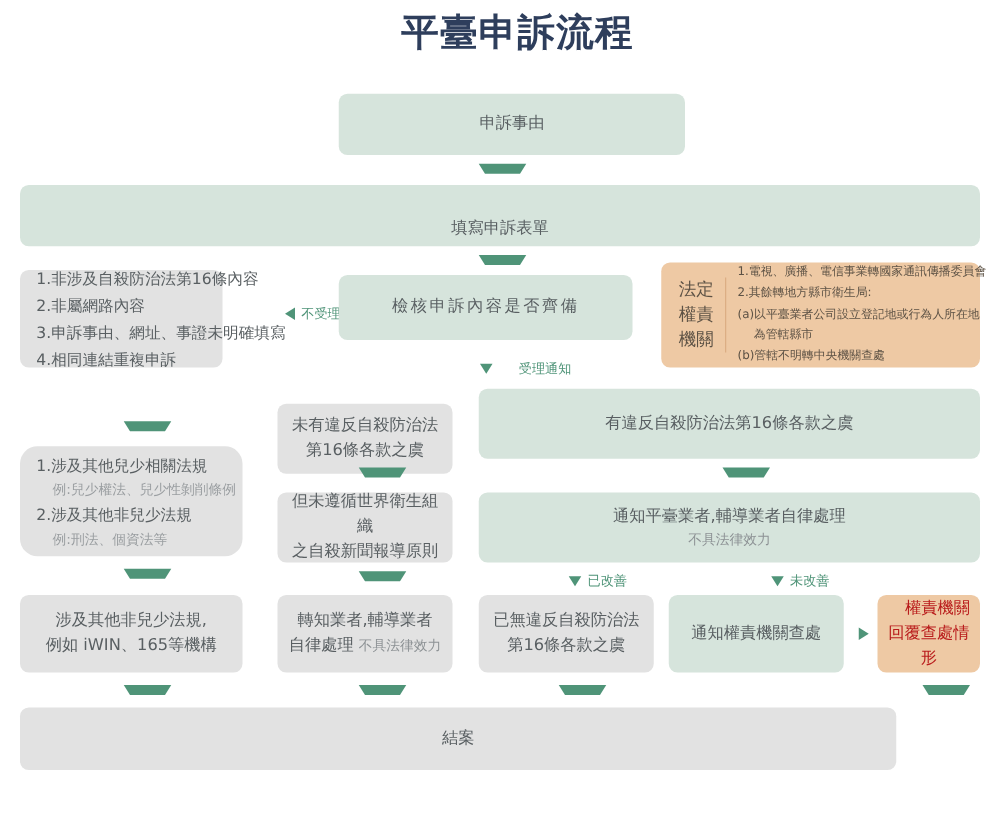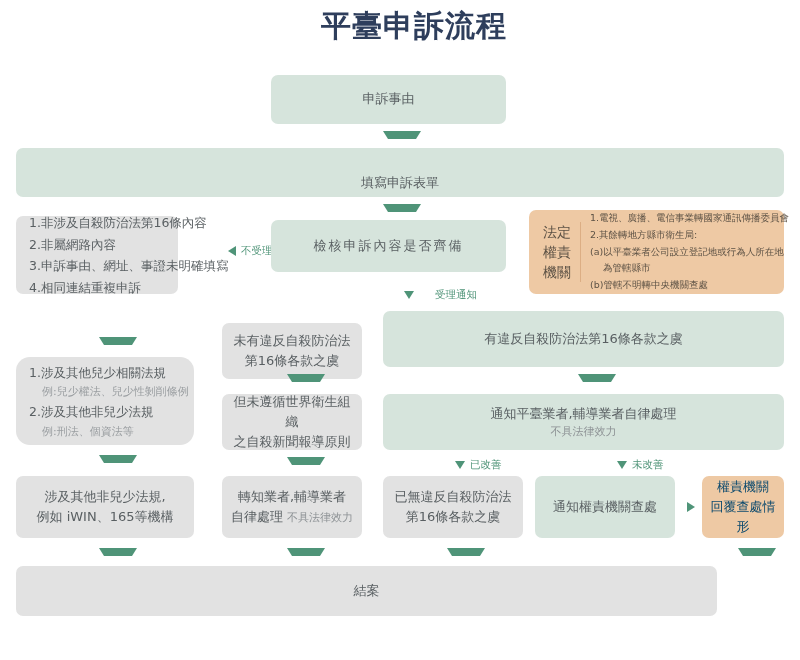--- a/index.html
+++ b/index.html
@@ -134,21 +134,21 @@
     white-space: nowrap;
   }
 </style>
 </head>
 <body>
 
 <div id="canvas">
 
   <div class="abs title">平臺申訴流程</div>
 
-  <div class="abs box green" style="left:271px; top:75px; width:235px; height:49px;">
+  <div class="abs box green" style="left:271px; top:75px; width:277px; height:49px;">
     <span>申訴事由</span>
   </div>
   <div class="abs arrow-down" style="left:383px; top:131px;"></div>
 
   <div class="abs box green" style="left:16px; top:148px; width:768px; height:49px;justify-content:flex-end;">
     <span>填寫申訴表單</span>
   </div>
   <div class="abs arrow-down" style="left:383px; top:204px;"></div>
 
   <div class="abs listbox" style="left:16px; top:216px; width:162px; height:78px;">
@@ -160,21 +160,21 @@
 
   <div class="abs arrow-label" style="left:200px; top:244px;">
     <span class="arrow-left"></span>
     <span>不受理通知</span>
   </div>
 
   <div class="abs box green" style="left:271px; top:220px; width:235px; height:52px;">
     <span style="letter-spacing:2px;">檢核申訴內容是否齊備</span>
   </div>
 
-  <div class="abs arrow-label" style="left:376px; top:288px;gap:21px;">
+  <div class="abs arrow-label" style="left:356px; top:288px;gap:21px;">
     <span class="arrow-down"></span>
     <span>受理通知</span>
   </div>
 
   <div class="abs authbox" style="left:529px; top:210px; width:255px; height:84px;">
     <div class="auth-label">
       <div>法定</div>
       <div>權責</div>
       <div>機關</div>
     </div>
@@ -250,21 +250,21 @@
     <span>已無違反自殺防治法</span>
     <span>第16條各款之虞</span>
   </div>
 
   <div class="abs box green" style="left:535px; top:476px; width:140px; height:62px;">
     <span>通知權責機關查處</span>
   </div>
 
   <div class="abs arrow-right" style="left:687px; top:502px;"></div>
 
-  <div class="abs box orange" style="left:702px; top:476px; width:82px; height:62px; color:#0c4a6e;">
+  <div class="abs box orange" style="left:702px; top:476px; width:82px; height:62px; color:#b91c1c;align-items:flex-end;">
     <span>權責機關</span>
     <span>回覆查處情形</span>
   </div>
 
   <div class="abs arrow-down" style="left:99px; top:548px;"></div>
   <div class="abs arrow-down" style="left:287px; top:548px;"></div>
   <div class="abs arrow-down" style="left:447px; top:548px;"></div>
   <div class="abs arrow-down" style="left:738px; top:548px;"></div>
 
   <div class="abs box gray" style="left:16px; top:566px; width:701px; height:50px;">

